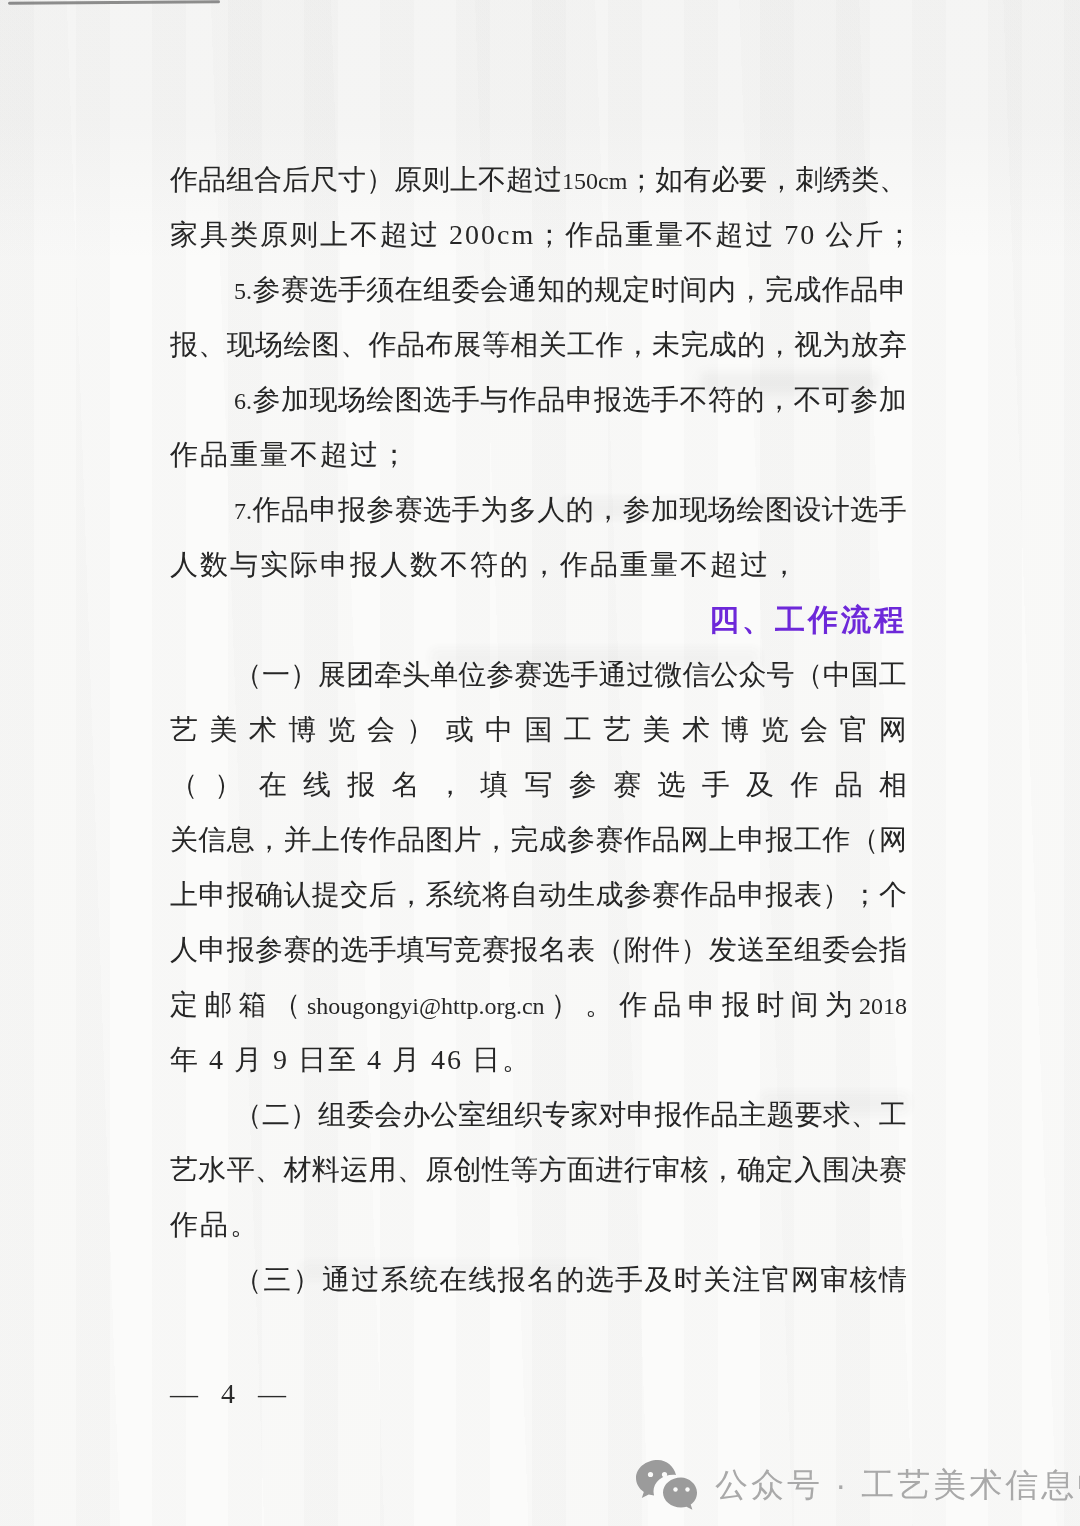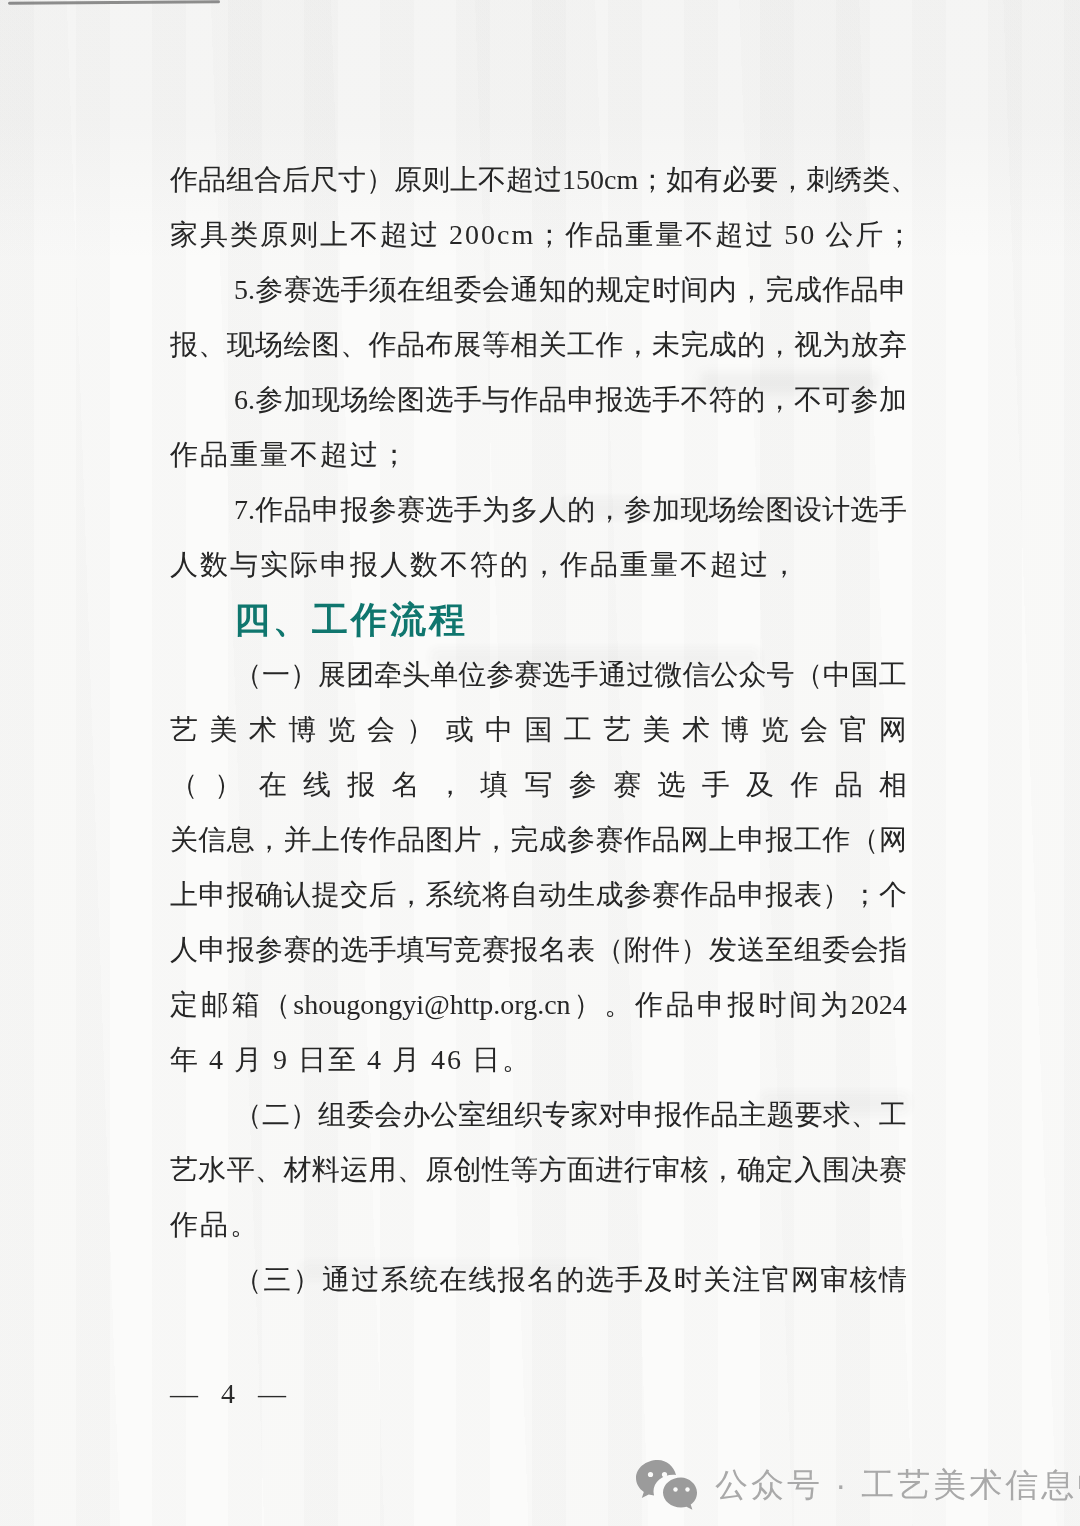--- a/index.html
+++ b/index.html
@@ -58,29 +58,30 @@
   .line--fill {
     display: flex;
     justify-content: space-between;
     align-items: baseline;
     letter-spacing: 0;
   }
   .line--indent {
     padding-left: 64px;
   }
   .line span.latin {
-    font-size: 28px;
+    font-size: 24px;
     letter-spacing: 0;
   }
   .line--heading {
     font-family: "Liberation Sans", "DejaVu Sans", sans-serif;
     font-weight: bold;
-    font-size: 36px;
+    font-size: 30px;
     letter-spacing: 3px;
-    color: #0f766e;
+    color: #6d28d9;
+    text-align: right;
   }
   .page-number {
     position: absolute;
     left: 170px;
     top: 1378px;
     font-size: 28px;
     letter-spacing: 8px;
     color: #2b2b2b;
   }
   .watermark {
@@ -137,21 +138,21 @@
       <span>如</span>
       <span>有</span>
       <span>必</span>
       <span>要</span>
       <span>，</span>
       <span>刺</span>
       <span>绣</span>
       <span>类</span>
       <span>、</span>
     </p>
-  <p class="line">家具类原则上不超过 200cm；作品重量不超过 50 公斤；</p>
+  <p class="line">家具类原则上不超过 200cm；作品重量不超过 70 公斤；</p>
   <p class="line line--fill line--indent">
       <span class="latin">5.</span>
       <span>参</span>
       <span>赛</span>
       <span>选</span>
       <span>手</span>
       <span>须</span>
       <span>在</span>
       <span>组</span>
       <span>委</span>
@@ -412,21 +413,21 @@
       <span class="latin">shougongyi@http.org.cn</span>
       <span>）</span>
       <span>。</span>
       <span>作</span>
       <span>品</span>
       <span>申</span>
       <span>报</span>
       <span>时</span>
       <span>间</span>
       <span>为</span>
-      <span class="latin">2024</span>
+      <span class="latin">2018</span>
     </p>
   <p class="line">年 4 月 9 日至 4 月 46 日。</p>
   <p class="line line--fill line--indent">
       <span>（</span>
       <span>二</span>
       <span>）</span>
       <span>组</span>
       <span>委</span>
       <span>会</span>
       <span>办</span>

